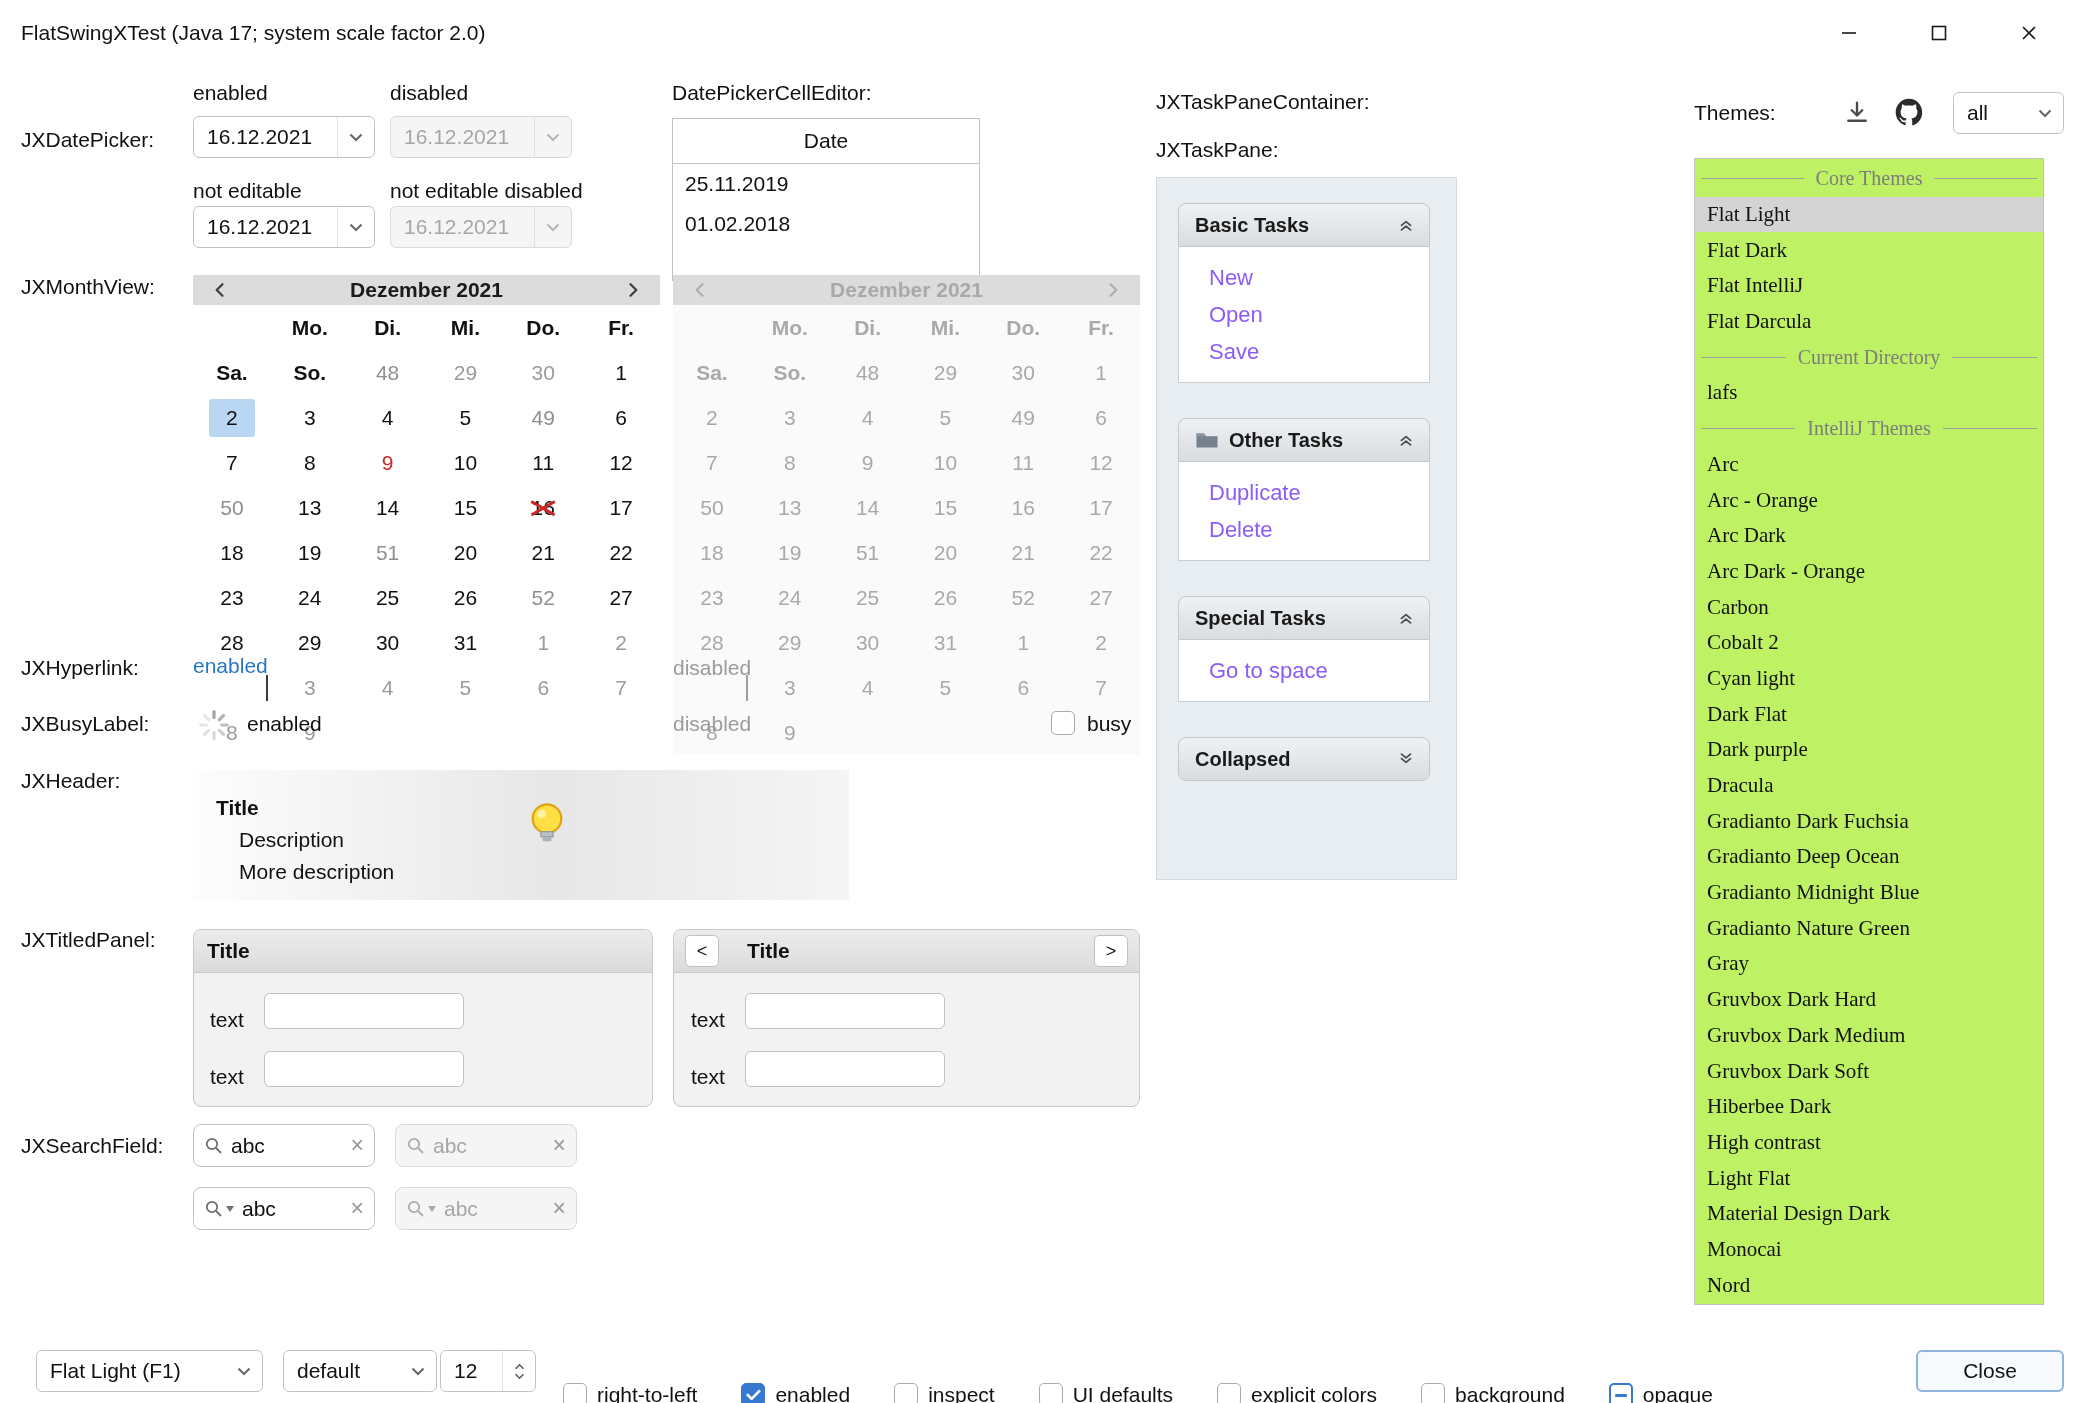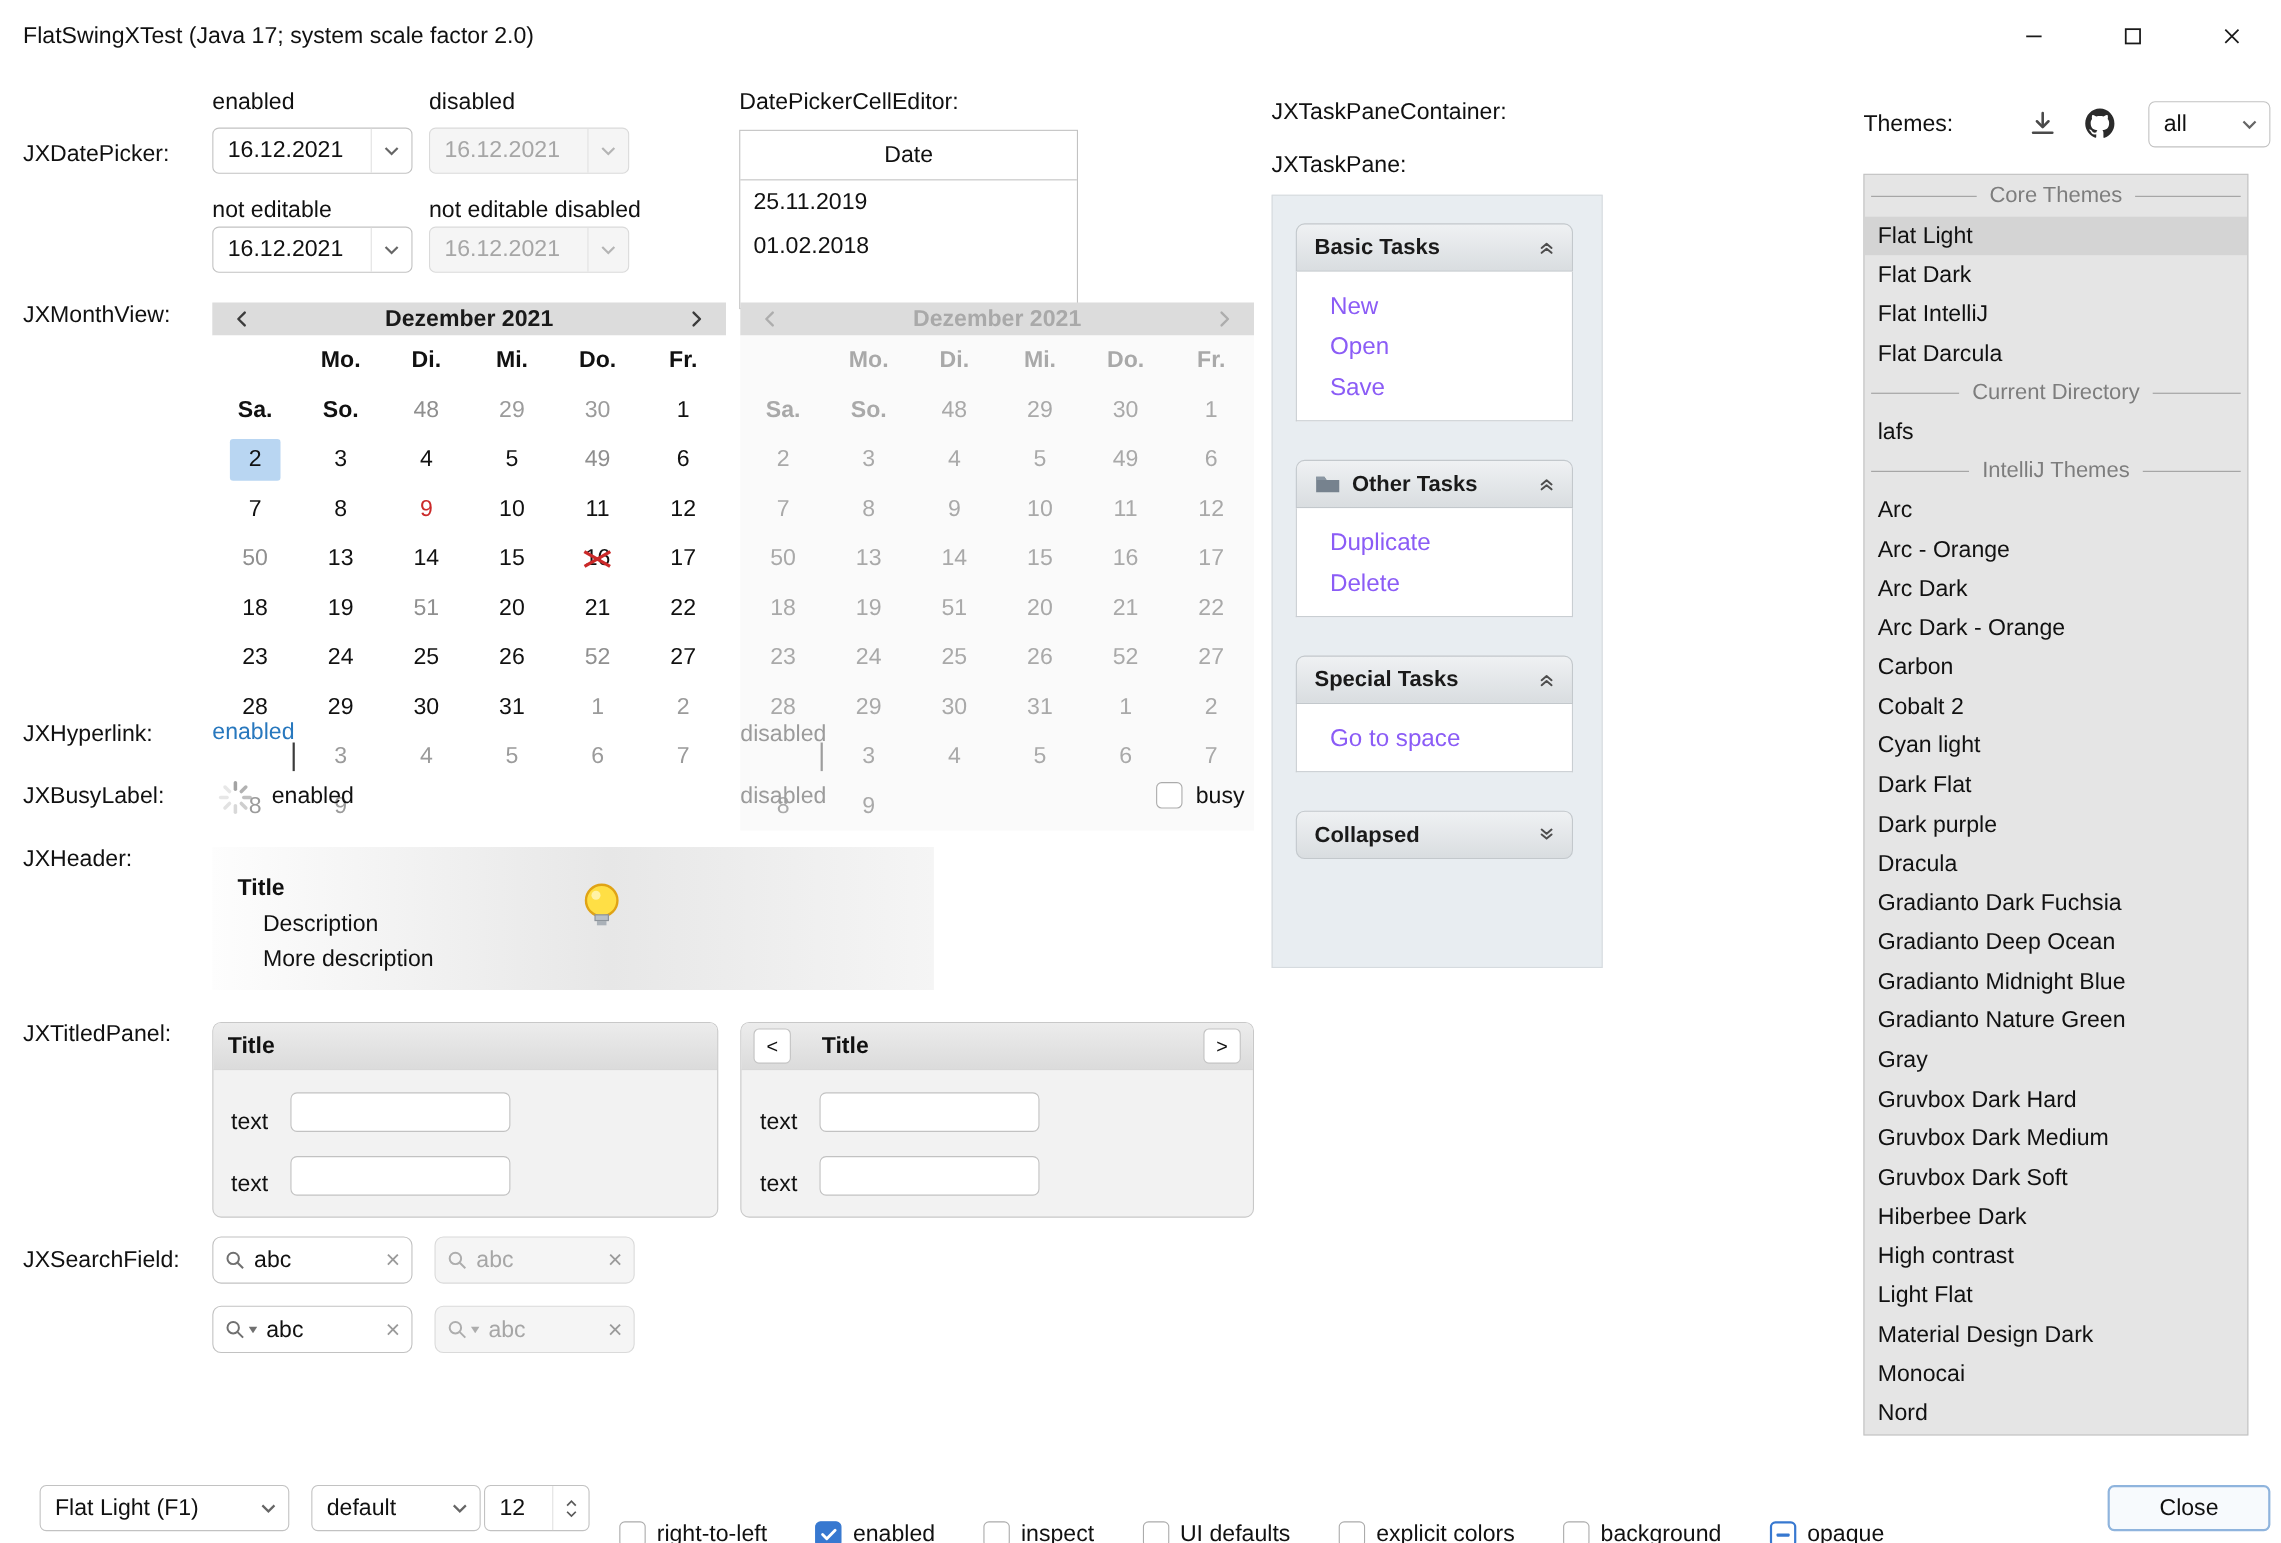--- a/index.html
+++ b/index.html
@@ -70,21 +70,21 @@
   .taskpane-container{position:absolute;left:1156px;top:177px;width:301px;height:703px;background:#e8edf1;border:1px solid #d6dbdf;box-sizing:border-box;padding:25px 0 0 21px;}
   .taskpane{width:252px;margin-bottom:35px;}
   .taskpane-header{height:44px;background:linear-gradient(#eff1f3,#d9dde0);border:1px solid #c3c8cc;border-radius:8px 8px 0 0;display:flex;align-items:center;padding:0 14px 0 16px;box-sizing:border-box;}
   .taskpane.collapsed .taskpane-header{border-radius:8px;}
   .taskpane-title{font-weight:bold;font-size:20px;color:#1a1a1a;}
   .taskpane-chevron{margin-left:auto;display:flex;align-items:center;}
   .taskpane-icon{margin-right:10px;display:flex;align-items:center;}
   .taskpane-body{background:#fff;border:1px solid #c9ced2;border-top:none;padding:12px 0 12px 30px;}
   .taskpane-link{height:37px;display:flex;align-items:center;color:#8b5cf6;font-size:22px;}
   
-  .theme-list{position:absolute;left:1694px;top:158px;width:350px;height:1147px;background:#e5e5e5;border:1px solid #c2c2c2;box-sizing:border-box;overflow:hidden;padding-top:2px;}
+  .theme-list{position:absolute;left:1694px;top:158px;width:350px;height:1147px;background:#bef264;border:1px solid #c2c2c2;box-sizing:border-box;overflow:hidden;padding-top:2px;font-family:Liberation Serif, serif;}
   .tl-item{height:35.7px;display:flex;align-items:center;padding:0 12px;font-size:21px;}
   .tl-item.selected{background:#d4d4d4;}
   .tl-sep{height:35.7px;display:flex;align-items:center;color:#7d7d7d;font-size:20px;padding:0 6px;}
   .tl-line{flex:1;border-top:1px solid #9f9f9f;}
   .tl-sep-text{margin:0 12px;white-space:nowrap;}
   
   .spinnerbox{position:absolute;height:42px;background:#fff;border:1px solid #c2c2c2;border-radius:6px;display:flex;align-items:center;box-sizing:border-box;}
   .spinnerbox .txt{flex:1;padding-left:13px;}
   .spin-arrows{width:32px;align-self:stretch;border-left:1px solid #e2e2e2;display:flex;flex-direction:column;align-items:center;justify-content:center;gap:3px;}
   .checkbox-row{position:absolute;left:563px;top:1350px;height:42px;display:flex;align-items:center;gap:44px;}

